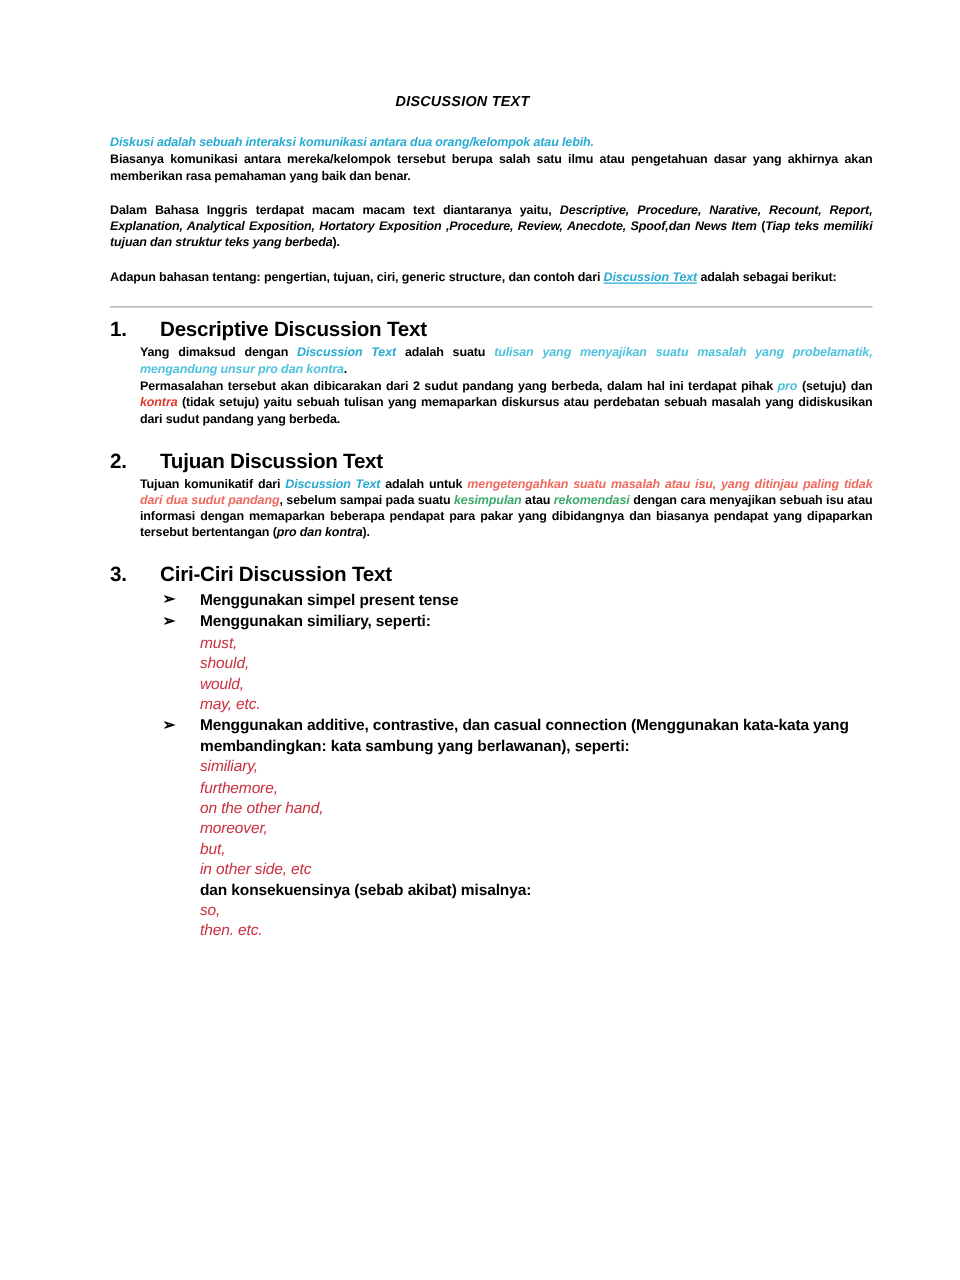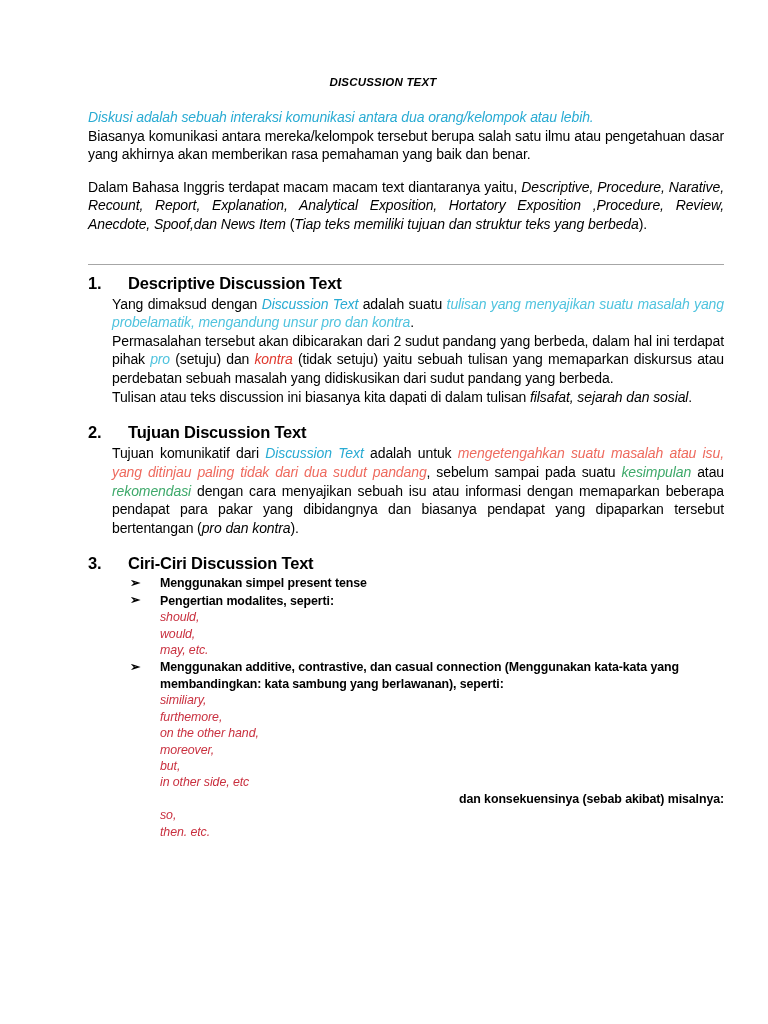--- a/index.html
+++ b/index.html
@@ -12,41 +12,41 @@
     height: 1024px;
     font-family: "Liberation Sans", sans-serif;
     color: #000000;
     overflow: hidden;
   }
   .page {
     position: relative;
     width: 768px;
     height: 924px;
     box-sizing: border-box;
-    padding: 76px 44px 0 88px;
+    padding: 76px 70px 0 88px;
   }
 
   
   .doc-title {
     text-align: center;
     font-size: 11.5px;
     font-weight: bold;
     font-style: italic;
     letter-spacing: 0.2px;
     margin: 0 0 20px 0;
     padding-right: 46px;
   }
 
   
   p.body {
     margin: 0;
-    font-size: 14px;
+    font-size: 10px;
     line-height: 1.33;
     text-align: justify;
-    font-weight: 400;
+    font-weight: 700;
     letter-spacing: -0.1px;
   }
   p.tight { margin: 0; }
   .gap-md { height: 14px; }
   .gap-lg { height: 17px; }
 
   
   .cyan      { color: #29ABD3; font-style: italic; }
   .cyan-lt   { color: #4FC3DE; font-style: italic; }
   .cyan-link { color: #29ABD3; font-style: italic; text-decoration: underline; }
@@ -113,21 +113,20 @@
     font-weight: 500;
     margin: 0;
   }
   .sub-note {
     font-size: 12.4px;
     line-height: 1.33;
     font-weight: 600;
     color: #000;
     margin: 0;
     letter-spacing: -0.1px;
-    text-align: right;
   }
 </style>
 </head>
 <body>
 
 <div class="page">
 
   <div class="doc-title">DISCUSSION TEXT</div>
 
   <p class="body tight">
@@ -136,38 +135,38 @@
   <p class="body tight">Biasanya komunikasi antara mereka/kelompok tersebut berupa salah satu ilmu atau pengetahuan dasar yang akhirnya akan memberikan rasa pemahaman yang baik dan benar.</p>
 
   <div class="gap-md"></div>
 
   <p class="body">
     <span>Dalam Bahasa Inggris terdapat macam macam text diantaranya  yaitu, </span><span class="ital">Descriptive, Procedure, Narative, Recount, Report, Explanation, Analytical Exposition, Hortatory Exposition ,Procedure, Review, Anecdote, Spoof,dan News Item </span><span>(</span><span class="ital">Tiap teks memiliki tujuan dan struktur teks yang berbeda</span><span>).</span>
   </p>
 
   <div class="gap-md"></div>
 
+  <p class="body tight">
+    <span>Adapun bahasan tentang:  pengertian, tujuan, ciri, generic structure, dan contoh dari  </span><span class="cyan-link">Discussion Text</span><span> adalah sebagai berikut:</span>
+  </p>
 
   <hr class="rule">
 
   <div class="section">
     <div class="sec-head">
       <span class="sec-num">1.</span>
       <span class="sec-title">Descriptive Discussion Text</span>
     </div>
     <div class="sec-body">
       <p class="body tight">
         <span>Yang dimaksud dengan </span><span class="cyan">Discussion Text</span><span> adalah  suatu </span><span class="cyan-lt">tulisan yang menyajikan suatu masalah yang probelamatik, mengandung unsur pro dan kontra</span><span>.</span>
       </p>
       <p class="body tight">
         <span>Permasalahan tersebut akan dibicarakan dari 2 sudut pandang yang berbeda, dalam hal ini terdapat pihak </span><span class="cyan-lt">pro</span><span> (setuju) dan </span><span class="red">kontra</span><span> (tidak setuju) yaitu sebuah tulisan yang memaparkan diskursus atau perdebatan sebuah masalah yang didiskusikan dari sudut pandang yang berbeda.</span>
       </p>
-      <p class="body tight">
-        <span>Tulisan atau teks discussion ini biasanya kita dapati di dalam tulisan </span><span class="ital">filsafat, sejarah dan sosial</span><span>.</span>
-      </p>
     </div>
   </div>
 
   <div class="gap-lg"></div>
 
   <div class="section">
     <div class="sec-head">
       <span class="sec-num">2.</span>
       <span class="sec-title">Tujuan Discussion Text</span>
     </div>
@@ -186,22 +185,23 @@
       <span class="sec-title">Ciri-Ciri Discussion Text</span>
     </div>
 
     <ul class="arrow">
       <li>
         <span class="marker">➢</span>
         <span>Menggunakan simpel present tense</span>
       </li>
       <li>
         <span class="marker">➢</span>
-        <span>Pengertian modalites, seperti:</span>
+        <span>Menggunakan similiary, seperti:</span>
         <ul class="sub-words">
+          <li>must,</li>
           <li>should,</li>
           <li>would,</li>
           <li>may, etc.</li>
         </ul>
       </li>
       <li>
         <span class="marker">➢</span>
         <span>Menggunakan additive, contrastive, dan casual connection (Menggunakan kata-kata yang membandingkan: kata sambung yang berlawanan), seperti:</span>
         <ul class="sub-words">
           <li>similiary,</li>

